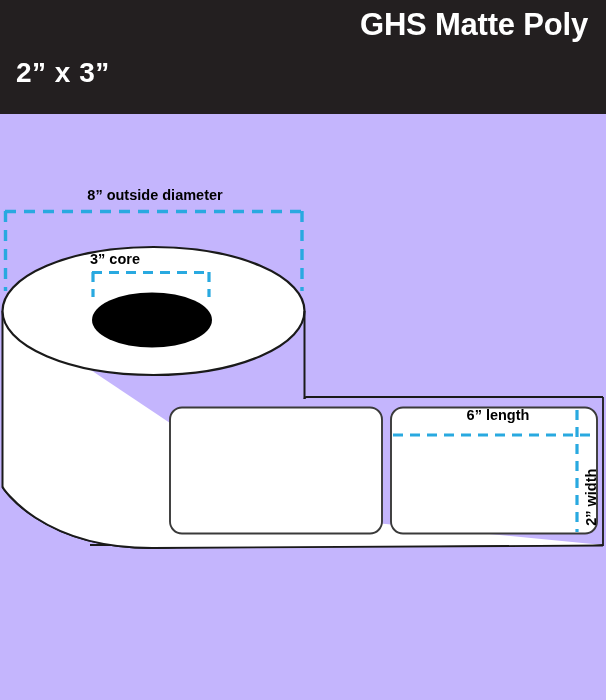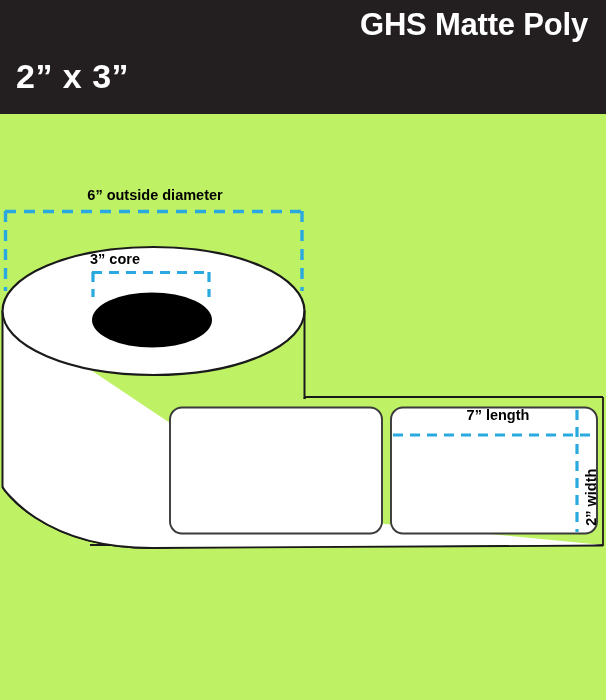--- a/index.html
+++ b/index.html
@@ -11,21 +11,21 @@
   body {
     font-family: "Liberation Sans", sans-serif;
     width: 606px;
     height: 700px;
     overflow: hidden;
   }
   #page {
     position: relative;
     width: 606px;
     height: 700px;
-    background: #bef264;
+    background: #c4b5fd;
   }
 
   
   #header-banner {
     position: absolute;
     left: 0;
     top: 0;
     width: 606px;
     height: 114px;
     background: #231f20;
@@ -40,21 +40,21 @@
     font-weight: bold;
     letter-spacing: -0.2px;
     white-space: nowrap;
     line-height: 1.1;
   }
   #product-size {
     position: absolute;
     left: 16px;
     top: 58px;
     color: #ffffff;
-    font-size: 34px;
+    font-size: 28px;
     font-weight: bold;
     letter-spacing: 0.5px;
     white-space: nowrap;
     line-height: 1.1;
   }
 
   
   #diagram {
     position: absolute;
     left: 0;
@@ -148,22 +148,22 @@
         <line x1="209" y1="158" x2="209" y2="183" stroke="#29a9e0" stroke-width="3.2" stroke-dasharray="10 7" stroke-linecap="butt"></line>
       </g>
 
       <g>
         <line x1="393" y1="321" x2="596" y2="321" stroke="#29a9e0" stroke-width="3.2" stroke-dasharray="10 7" stroke-linecap="butt"></line>
         <line x1="577" y1="296" x2="577" y2="418" stroke="#29a9e0" stroke-width="3.2" stroke-dasharray="10 7" stroke-linecap="butt"></line>
       </g>
 
     </svg>
 
-    <div class="dim-label" id="label-outside-diameter">6” outside diameter</div>
+    <div class="dim-label" id="label-outside-diameter">8” outside diameter</div>
 
     <div class="dim-label" id="label-core">3” core</div>
 
-    <div class="dim-label" id="label-length">7” length</div>
+    <div class="dim-label" id="label-length">6” length</div>
 
     <div class="dim-label" id="label-width">2” width</div>
 
   </div>
 </div>
 
 </body></html>

